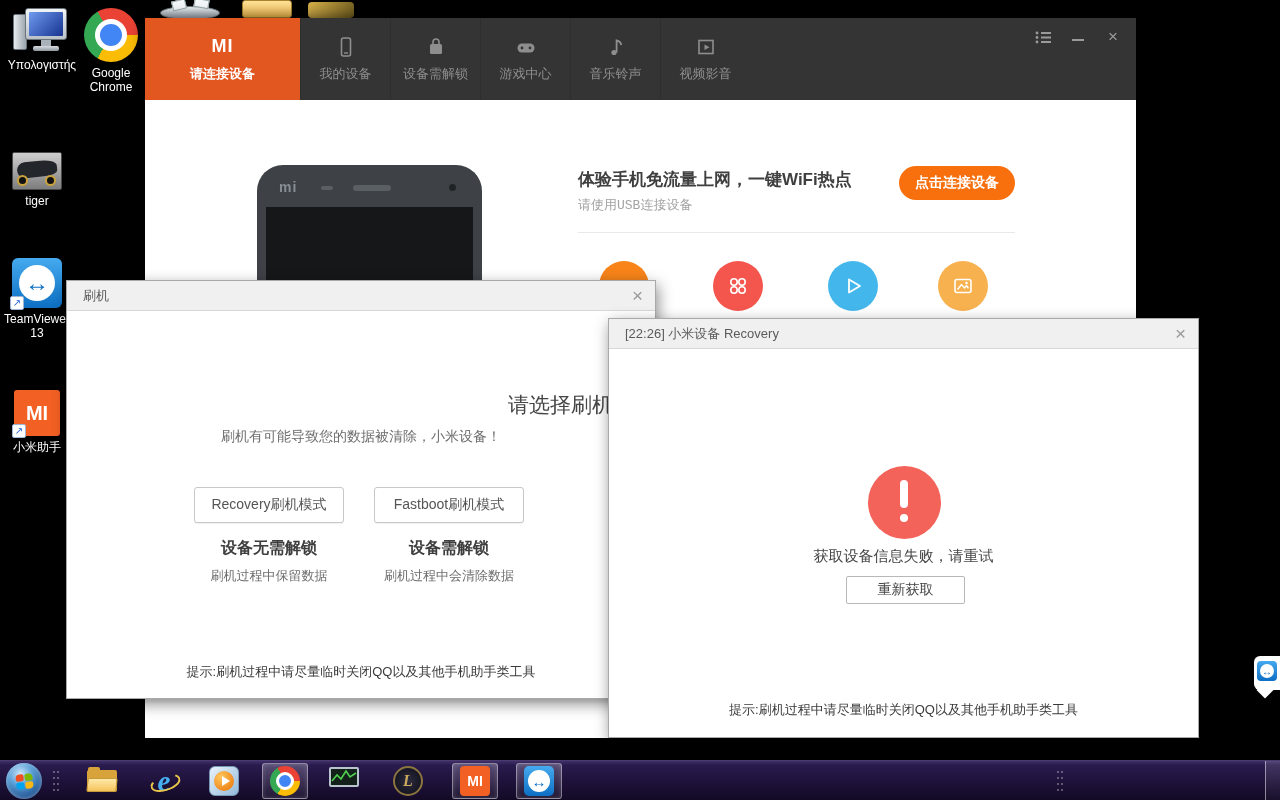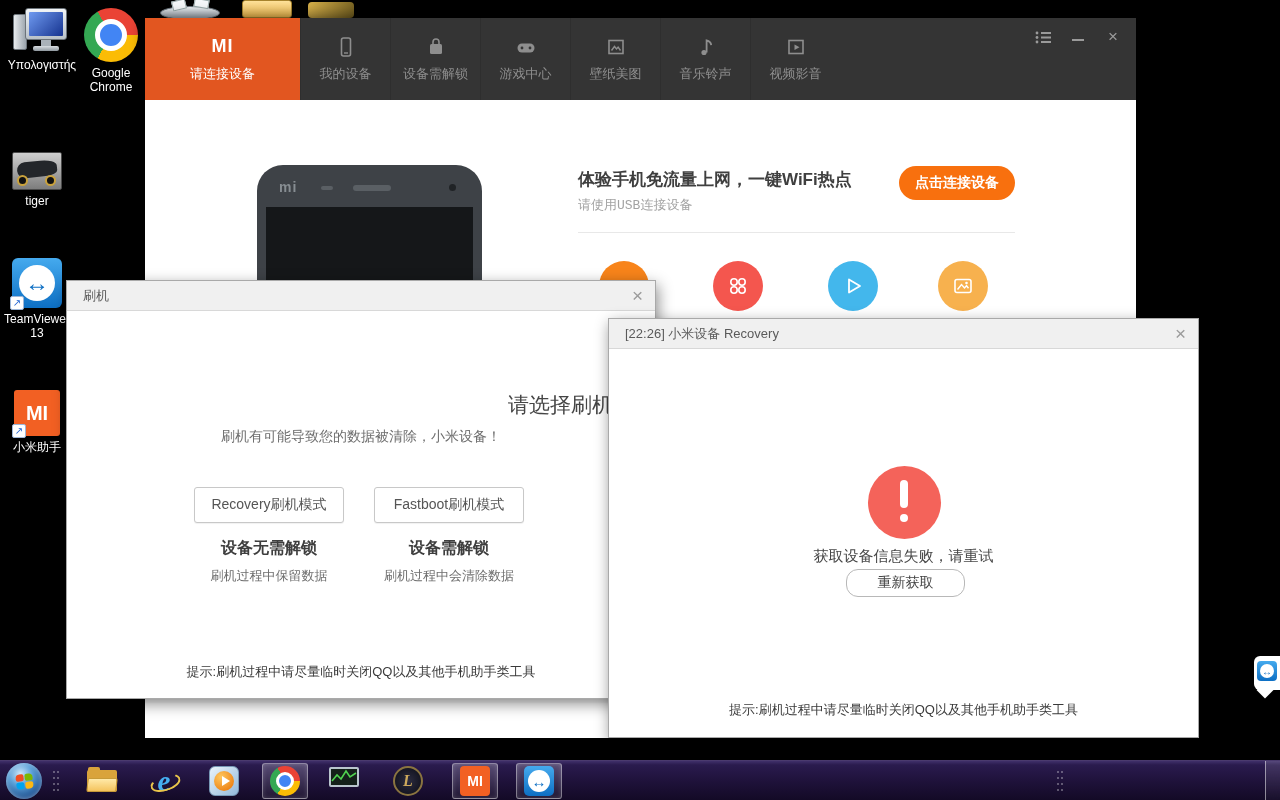--- a/index.html
+++ b/index.html
@@ -51,21 +51,21 @@
   .bin-rim { position:absolute; left:160px; top:6px; width:60px; height:14px; background:linear-gradient(#eef2f5,#98a3ad); border:1px solid #707a83; border-radius:50%; }
   .bin-paper { position:absolute; background:#f5f8fa; border:1px solid #9aa; }
   .folder-part { position:absolute; top:0; background:linear-gradient(#ffe29a,#edb84e); border:1px solid #a8842e; border-radius:3px; }
   .gold-part { position:absolute; top:2px; background:linear-gradient(120deg,#d8b14a,#6d5a1e); border-radius:4px; }
 
   
   .miwin { position:absolute; left:145px; top:18px; width:991px; height:720px; background:#fff; z-index:2; box-shadow:0 0 14px rgba(0,0,0,.6); }
   .mi-header { height:82px; background:#343434; display:flex; align-items:stretch; position:relative; }
   .tab-active { width:155px; background:#e25620; color:#fff; display:flex; flex-direction:column; align-items:center; justify-content:center; }
   .tab-active .milogo { font-size:18px; font-weight:bold; letter-spacing:1px; }
-  .tab-active .tlabel { font-size:13px; font-weight:normal; margin-top:8px; }
+  .tab-active .tlabel { font-size:13px; font-weight:bold; margin-top:8px; }
   .mtab { width:90px; display:flex; flex-direction:column; align-items:center; justify-content:center; color:#8e8e8e; font-size:13px; border-left:1px solid #2e2e2e; cursor:default; }
   .mtab svg { margin-bottom:7px; }
   .win-ctls { position:absolute; right:14px; top:12px; display:flex; gap:17px; align-items:center; }
   .ctl { color:#9a9a9a; width:18px; height:14px; display:flex; align-items:center; justify-content:center; }
   .ctl-min i { display:block; width:12px; height:2px; background:#9a9a9a; margin-top:6px; }
   .ctl-close { font-size:17px; line-height:14px; }
 
   .mi-body { position:relative; height:603px; background:#fff; overflow:hidden; }
 
   .phone { position:absolute; left:112px; top:65px; width:225px; height:330px; background:#3e4247; border-radius:26px 26px 0 0; }
@@ -102,21 +102,21 @@
   .opt-btn { width:150px; height:36px; background:#fff; border:1px solid #c8c8c8; border-radius:3px; font-size:14px; color:#555; font-family:inherit; cursor:pointer; box-shadow:0 1px 1px rgba(0,0,0,.06); }
   .opt-l1 { margin-top:15px; font-size:16px; font-weight:bold; color:#3e3e3e; }
   .opt-l2 { margin-top:8px; font-size:13px; color:#6e6e6e; }
   .dlg-hint { position:absolute; top:382px; width:100%; text-align:center; font-size:13px; color:#3a3a3a; }
 
   .rd { left:608px; top:318px; width:591px; height:420px; z-index:4; }
   .rd-icon { position:absolute; left:259px; top:147px; width:73px; height:73px; border-radius:50%; background:#f4635a; }
   .rd-icon .bar { position:absolute; left:32px; top:14px; width:8px; height:28px; background:#fff; border-radius:4px; }
   .rd-icon .dot { position:absolute; left:32px; top:48px; width:8px; height:8px; background:#fff; border-radius:50%; }
   .rd-text { position:absolute; top:228px; width:100%; text-align:center; font-size:15px; color:#474747; }
-  .rd-btn { position:absolute; left:237px; top:250px; width:119px; height:28px; background:#fff; border:1px solid #b8b8b8; border-radius:12px; font-size:14px; color:#444; font-family:inherit; cursor:pointer; }
+  .rd-btn { position:absolute; left:237px; top:257px; width:119px; height:28px; background:#fff; border:1px solid #b8b8b8; border-radius:2px; font-size:14px; color:#444; font-family:inherit; cursor:pointer; }
 
   
   .tvpop { position:absolute; left:1254px; top:656px; width:26px; height:34px; background:#fff; border-radius:6px 0 0 6px; z-index:5; }
   .tvpop .tail { position:absolute; left:5px; top:28px; width:12px; height:12px; background:#fff; transform:rotate(45deg); }
   .tvpop .ic-tv { position:absolute; left:3px; top:5px; }
 
   
   .taskbar { position:absolute; left:0; top:760px; width:1280px; height:40px; z-index:10;
     background:linear-gradient(180deg,#40306a 0%,#2a1b4e 10%,#1e1139 55%,#130a26 100%); border-top:1px solid #4a3a6e; }
   .orb { position:absolute; left:6px; top:2px; width:36px; height:36px; border-radius:50%;
@@ -242,27 +242,20 @@
       <div class="mtab">
         <svg width="22" height="22" viewBox="0 0 22 22">
           <rect x="2.5" y="7.5" width="17" height="9" rx="4.5" fill="#8e8e8e"></rect>
           <circle cx="7" cy="12" r="1.4" fill="#343434"></circle>
             <circle cx="15" cy="12" r="1.4" fill="#343434"></circle>
         </svg>
         <span>游戏中心</span>
       </div>
       <div class="mtab">
         <svg width="22" height="22" viewBox="0 0 22 22">
-          <rect x="4" y="4.5" width="14" height="13" fill="none" stroke="#8e8e8e" stroke-width="1.6"></rect>
-          <path d="M6.5 14.5 l3-4 2 2.4 1.6-1.8 2.4 3.4" fill="none" stroke="#8e8e8e" stroke-width="1.4"></path>
-        </svg>
-        <span>壁纸美图</span>
-      </div>
-      <div class="mtab">
-        <svg width="22" height="22" viewBox="0 0 22 22">
           <circle cx="9" cy="16.5" r="2.6" fill="#8e8e8e"></circle>
           <path d="M11.6 16.5 V4.5 c2.6 .6 4.4 2.2 4.6 4.6" fill="none" stroke="#8e8e8e" stroke-width="1.8"></path>
         </svg>
         <span>音乐铃声</span>
       </div>
       <div class="mtab">
         <svg width="22" height="22" viewBox="0 0 22 22">
           <rect x="4" y="4.5" width="14" height="13" fill="none" stroke="#8e8e8e" stroke-width="1.6"></rect>
           <path d="M9.5 8.5 l5 2.8 -5 2.8 z" fill="#8e8e8e"></path>
         </svg>

